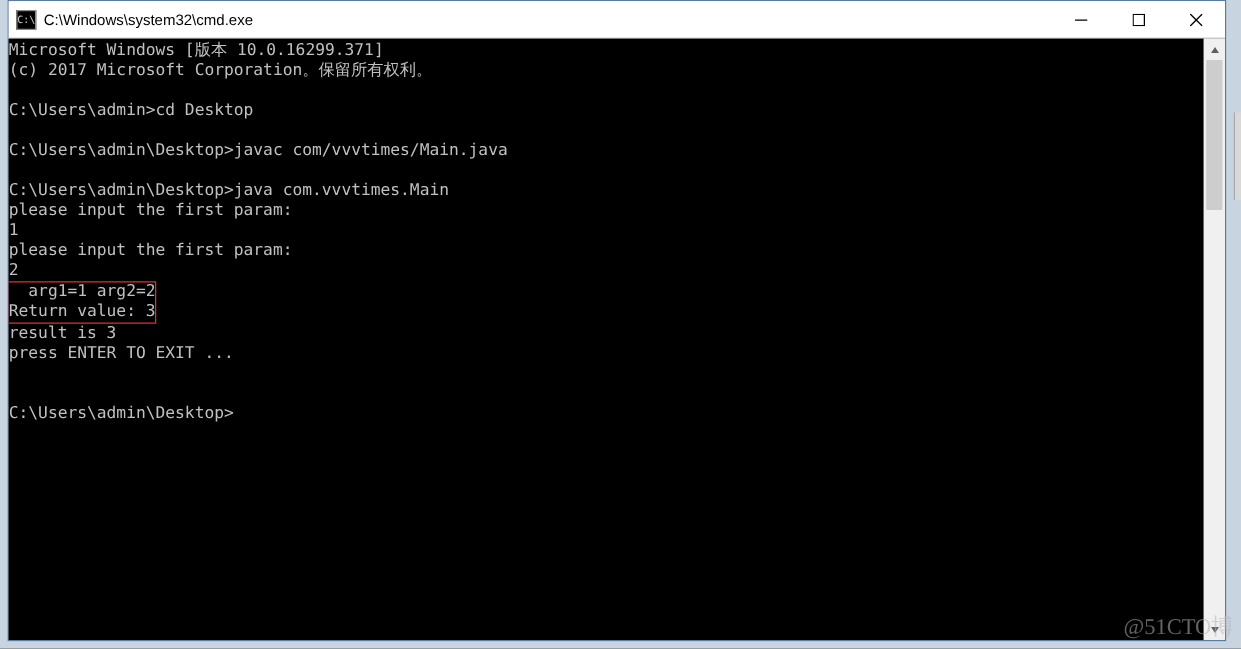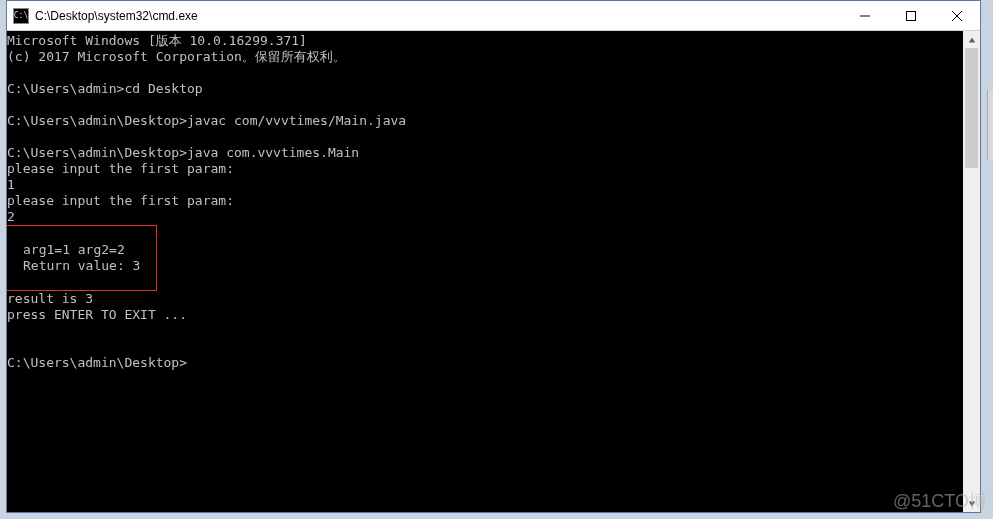--- a/index.html
+++ b/index.html
@@ -74,22 +74,23 @@
       font-size: 13px;
       line-height: 16px;
       padding: 2px 0 0 0;
       white-space: pre;
       overflow: hidden;
     }
     .console-line { min-height: 16px; }
     .highlight-box {
       border: 1px solid #e03030;
       display: inline-block;
-      padding: 16px;
+      padding: 0;
       margin-left: -1px;
+      text-align: right;
     }
     .scrollbar {
       width: 17px;
       background: #f0f0f0;
       display: flex;
       flex-direction: column;
     }
     .sb-btn {
       height: 17px;
       background: #f0f0f0;
@@ -108,40 +109,40 @@
       height: 120px;
       background: #cdcdcd;
       cursor: pointer;
     }
     .watermark {
       position: absolute;
       right: 6px;
       bottom: 6px;
       font-size: 18px;
       color: rgba(180,180,180,0.55);
-      font-family: Liberation Sans, sans-serif;
+      font-family: Liberation Serif, serif;
       pointer-events: none;
     }
     .side-sliver {
       position: absolute;
       right: 0;
       top: 90px;
       width: 6px;
       height: 70px;
       background: #d8d8d8;
       border-left: 1px solid #aaa;
     }
   </style>
 </head>
 <body>
 
 <div class="window">
   <div class="titlebar">
     <div class="title-icon">C:\</div>
-    <div class="title-text">C:\Desktop\system32\cmd.exe</div>
+    <div class="title-text">C:\Windows\system32\cmd.exe</div>
     <div class="win-controls">
       <div class="win-btn">
         <svg viewBox="0 0 10 10">
             <line x1="0" y1="5" x2="10" y2="5" stroke="#000" stroke-width="1"></line>
           </svg>
       </div>
       <div class="win-btn">
         <svg viewBox="0 0 10 10">
             <rect x="0.5" y="0.5" width="9" height="9" fill="none" stroke="#000" stroke-width="1"></rect>
           </svg>

